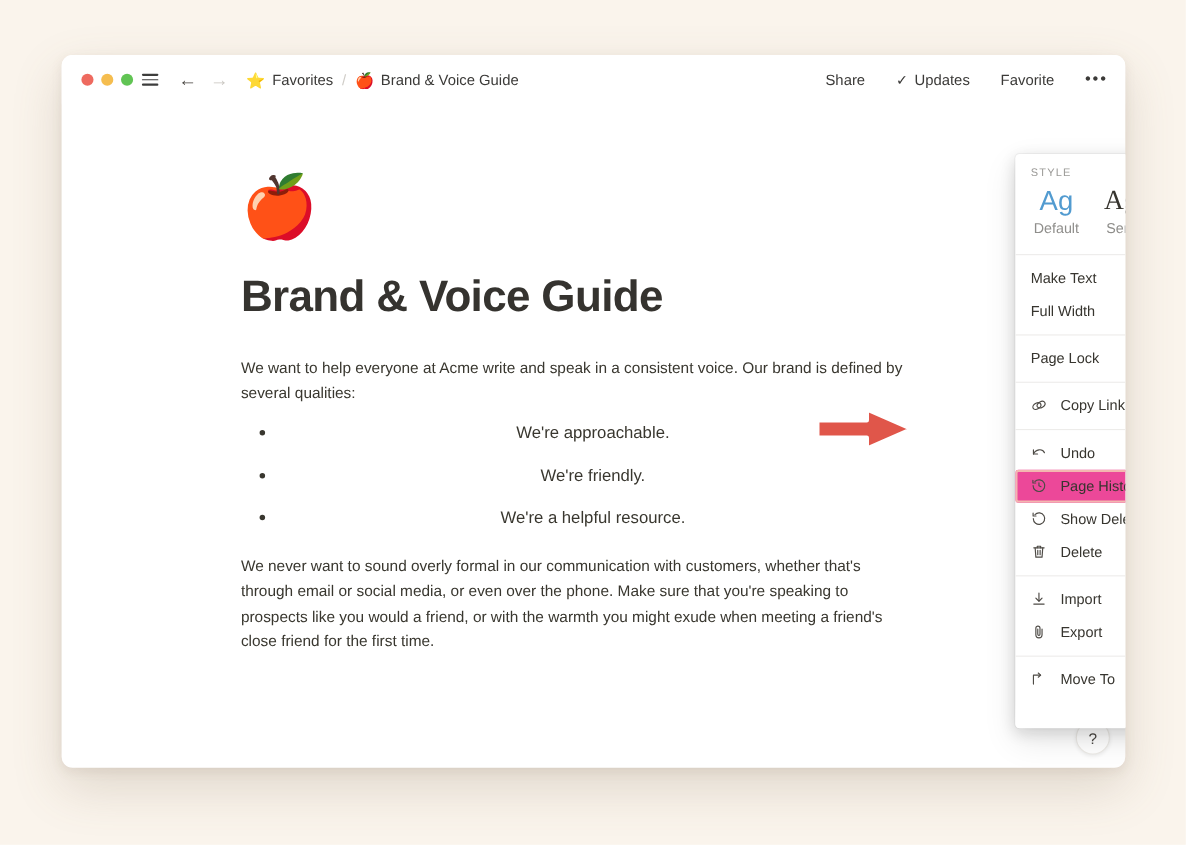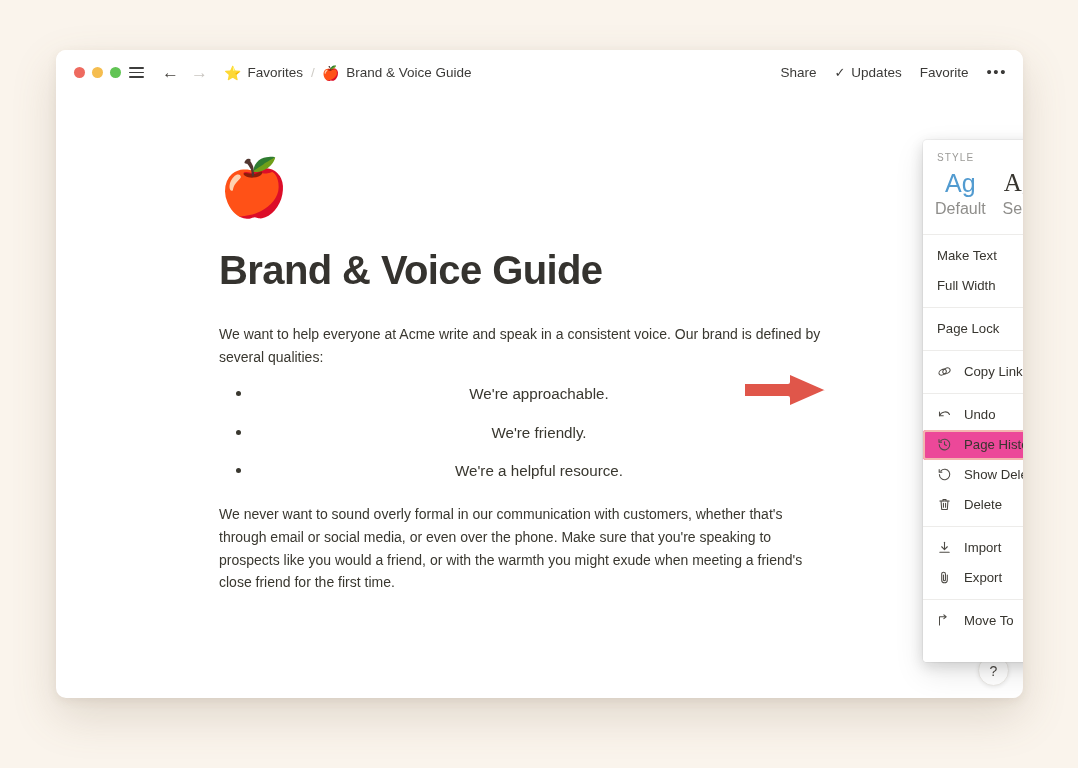--- a/index.html
+++ b/index.html
@@ -98,21 +98,21 @@
   .bc-sep {
     color: #cfccc7;
     margin: 0 8px;
   }
   .bc-group { display: flex; align-items: center; }
 
   .titlebar-right {
     margin-left: auto;
     display: flex;
     align-items: center;
-    gap: 18px;
+    gap: 28px;
     font-size: 13.5px;
     color: #3b3a38;
   }
   .tb-action { cursor: pointer; white-space: nowrap; }
   .tb-updates { display: flex; align-items: center; gap: 6px; }
   .check-icon { font-size: 13px; color: #3b3a38; }
   .ellipsis {
     letter-spacing: 1.6px;
     font-size: 15px;
     cursor: pointer;
@@ -240,21 +240,21 @@
   }
   .style-ag {
     font-size: 25px;
     line-height: 1.15;
     color: #37352f;
   }
   .style-ag.default { color: #529bd0; font-family: "Liberation Sans", sans-serif; }
   .style-ag.serif   { font-family: "Liberation Serif", serif; }
   .style-ag.mono    { font-family: "Liberation Mono", monospace; font-size: 22px; }
   .style-name {
-    font-size: 16px;
+    font-size: 13px;
     color: #8f8e8b;
     margin-top: 2px;
   }
   .style-opt.selected .style-name { color: #8f8e8b; }
 
   .menu-row {
     display: flex;
     align-items: center;
     height: 30px;
     padding: 0 14px;

